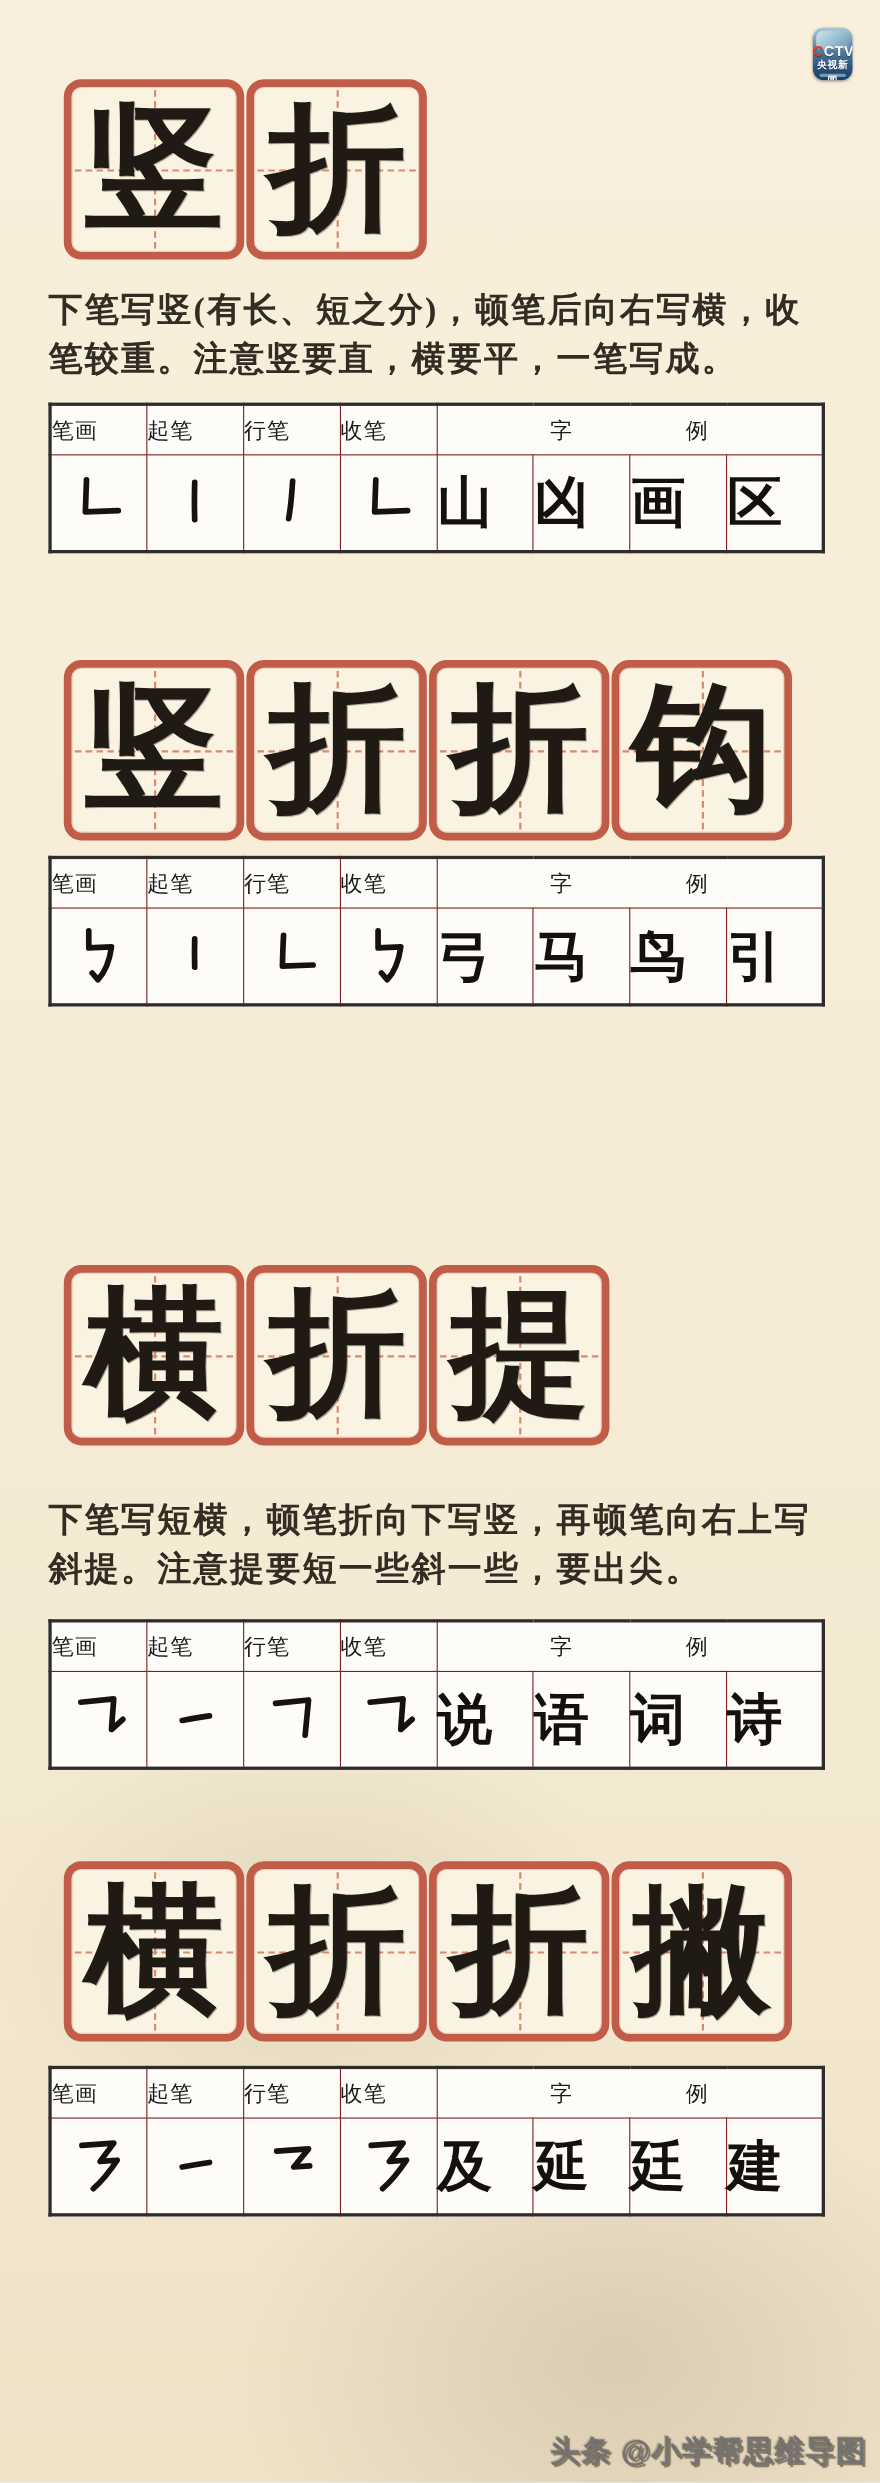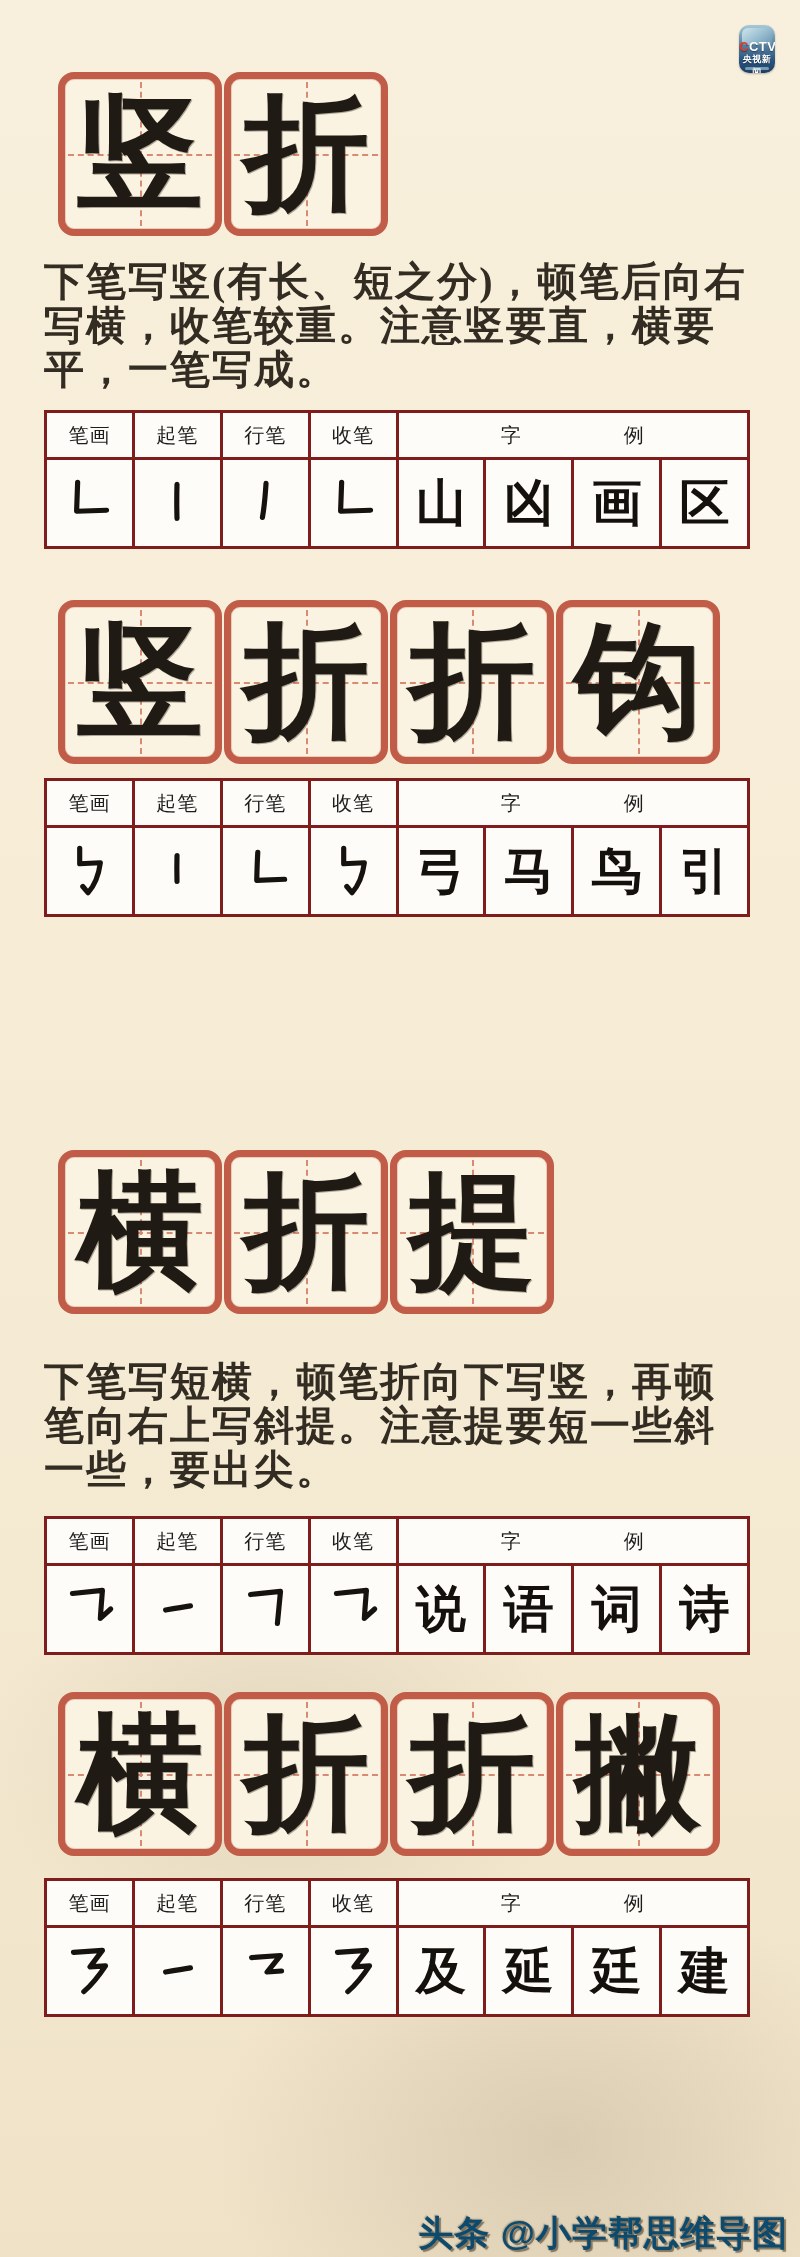--- a/index.html
+++ b/index.html
@@ -49,42 +49,42 @@
   }
   .dash-h{position:absolute;left:3px;right:3px;top:50%;border-top:2px dashed #d88b72;}
   .dash-v{position:absolute;top:3px;bottom:3px;left:50%;border-left:2px dashed #d88b72;}
   .stamp-char{
     position:absolute;inset:0;display:flex;align-items:center;justify-content:center;
     font-size:126px;font-weight:bold;color:#1f1a13;line-height:1;
     text-shadow:1px 1px 0 rgba(31,26,19,.35);
   }
 
   .desc{
-    margin:0;color:#332c22;font-size:40px;line-height:44px;letter-spacing:2px;
+    margin:0;color:#332c22;font-size:31px;line-height:44px;letter-spacing:2px;
     font-weight:bold;
   }
 
   table.stroke-table{
     border-collapse:collapse;table-layout:fixed;width:706px;
     background:#fdfcf8;border:3px solid #2e2d2b;
   }
-  table.stroke-table td{border:3px solid #7f1d1d;text-align:center;vertical-align:middle;padding:0;}
+  table.stroke-table td{border:1px solid #7f1d1d;text-align:left;vertical-align:middle;padding:0;}
   tr.thead td{height:44px;font-size:20px;color:#1c1c1c;letter-spacing:1px;}
   tr.tbody td{height:86px;}
   td.zili{padding:0;}
   .zili-wrap{display:flex;justify-content:space-evenly;align-items:center;}
   .glyph-svg{width:62px;height:62px;display:block;margin:0 auto;}
   .glyph-svg path{fill:none;stroke:#16130f;stroke-width:5;stroke-linecap:round;stroke-linejoin:round;}
   td.ex{font-size:50px;font-weight:bold;color:#14110d;}
 
   
   .watermark{
     position:absolute;right:12px;top:2210px;
-    font-family:"Liberation Sans",sans-serif;font-weight:bold;font-size:35px;
-    color:#0c4a6e;letter-spacing:1px;
+    font-family:"Liberation Sans",sans-serif;font-weight:bold;font-size:27px;
+    color:#737373;letter-spacing:1px;
     text-shadow:2px 2px 1px rgba(80,65,45,.65), -1px -1px 1px rgba(80,65,45,.3);
   }
 
   
   #sec1{top:72px;}  #sec1 .desc{margin-top:24px;}  #sec1 .stroke-table{margin-top:18px;}
   #sec2{top:600px;} #sec2 .desc{margin-top:26px;}  #sec2 .stroke-table{margin-top:14px;}
   #sec3{top:1150px;}#sec3 .desc{margin-top:46px;}  #sec3 .stroke-table{margin-top:24px;}
   #sec4{top:1692px;}#sec4 .desc{margin-top:30px;}  #sec4 .stroke-table{margin-top:22px;}
 </style>
 </head>

